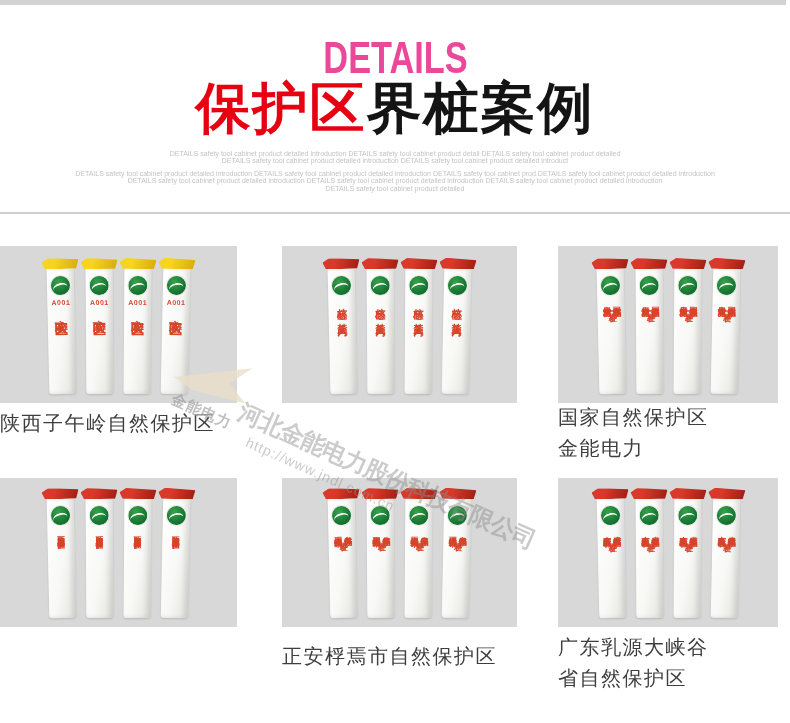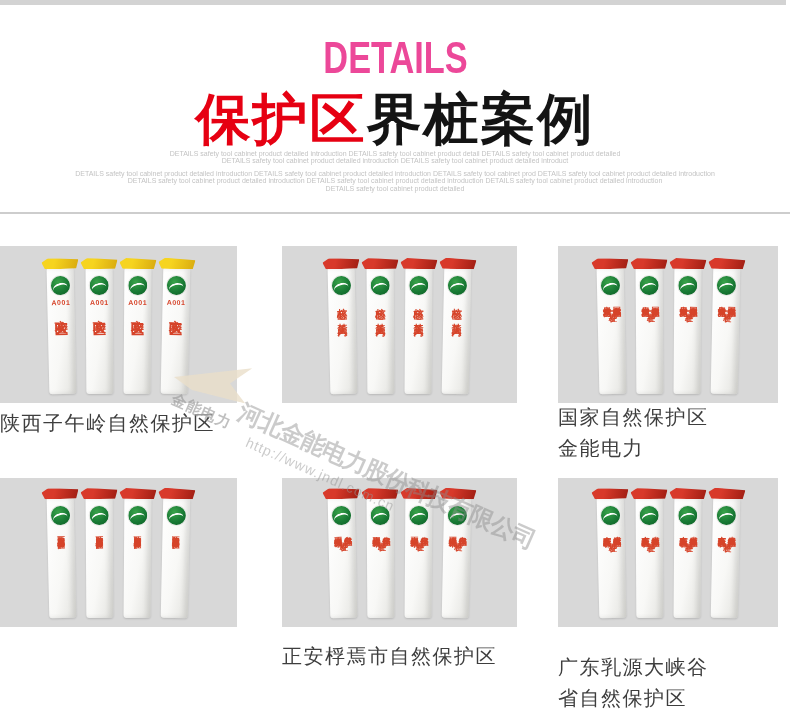--- a/index.html
+++ b/index.html
@@ -8,21 +8,21 @@
     font-family:"Liberation Sans","DejaVu Sans",sans-serif;
   }
   .top-strip{position:absolute;left:0;top:0;width:786px;height:5px;background:#d3d3d3;}
   .kicker{
     position:absolute;top:36px;left:0;right:0;text-align:center;
     font-size:44px;line-height:44px;font-weight:bold;color:#ec4899;letter-spacing:0px;
   }
   .kicker span{display:inline-block;transform:scaleX(.78);}
   .title{
     position:absolute;top:80px;left:0;right:0;text-align:center;
-    font-size:55px;line-height:56px;font-weight:bold;letter-spacing:2px;color:#141414;margin-top:11px;
+    font-size:55px;line-height:56px;font-weight:bold;letter-spacing:2px;color:#141414;
   }
   .title .red{color:#e60012;}
   .fineprint{
     position:absolute;top:150px;left:0;right:0;text-align:center;
     font-size:7px;line-height:7.4px;color:#c3c3c3;
   }
   .fineprint .grp-gap{margin-top:5px;}
   .divider{position:absolute;left:0;top:212px;width:790px;height:2px;background:#cdcdcd;}
 
   .panel{position:absolute;background:#d8d8d8;}
@@ -77,21 +77,21 @@
 
   .caption{
     position:absolute;font-size:20px;line-height:31px;
     color:#3e3e3e;letter-spacing:1.5px;
   }
   #c1{left:0;   top:408px;width:237px;}
   #c2{left:282px;top:415px;width:235px;}
   #c3{left:558px;top:402px;width:220px;}
   #c4{left:0;   top:632px;width:237px;}
   #c5{left:282px;top:641px;width:235px;}
-  #c6{left:558px;top:652px;width:220px;}
+  #c6{left:558px;top:632px;width:220px;}
 
   .watermark{position:absolute;inset:0;pointer-events:none;z-index:50;}
   .wm-swoosh{
     position:absolute;left:174px;top:362px;width:76px;height:36px;opacity:.8;
     background:#eadfc9;transform:rotate(9deg);
     clip-path:polygon(0% 58%,100% 0%,74% 52%,98% 100%,26% 86%);
   }
   .wm-logo-text{
     position:absolute;left:176px;top:390px;transform:rotate(24deg);transform-origin:0 0;
     font-size:15px;font-weight:bold;color:rgba(148,148,148,.60);letter-spacing:1px;

